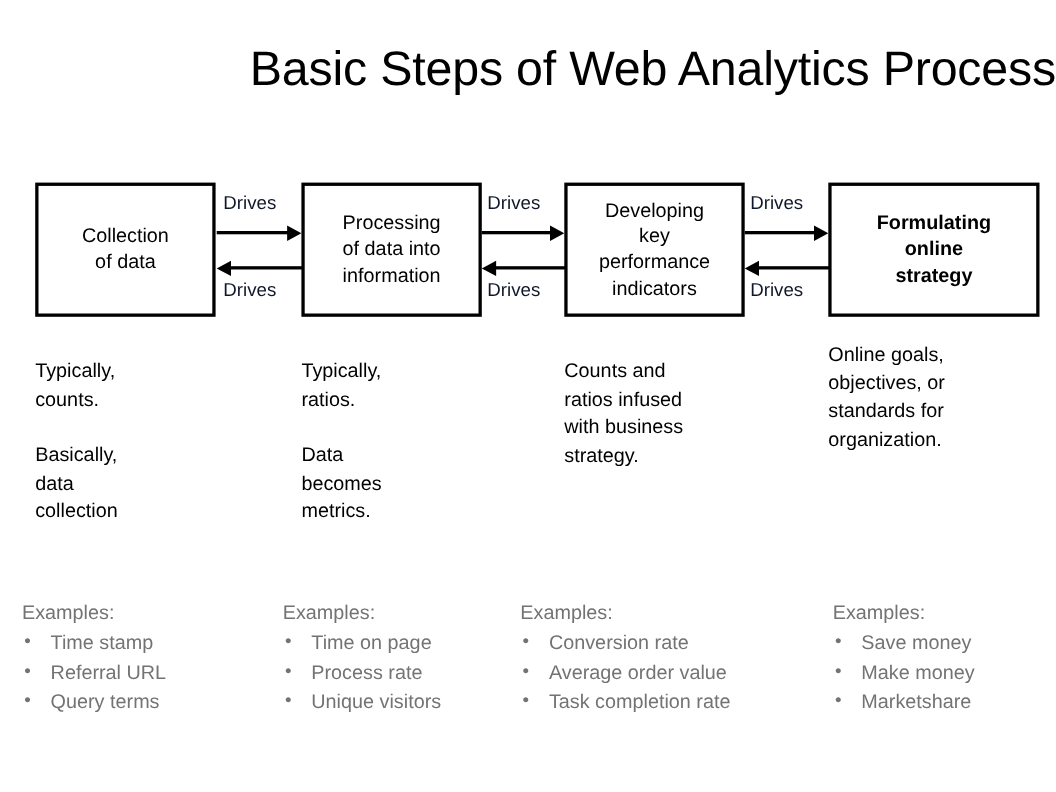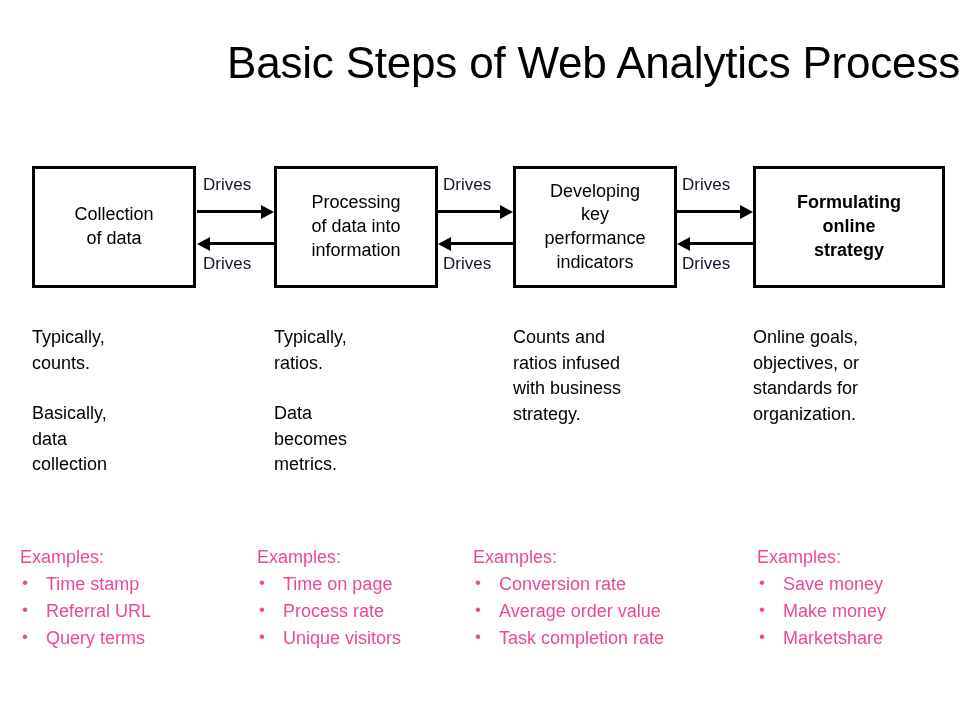--- a/index.html
+++ b/index.html
@@ -99,21 +99,21 @@
   }
   .desc-col .para { margin: 0; }
   .desc-col .para-gap { height: 25px; }
 
   
   .ex-col {
     position: absolute;
     text-align: left;
     font-size: 18px;
     line-height: 1.5;
-    color: #ec4899;
+    color: #737373;
   }
   .ex-title { margin: 0 0 0 0; }
   .ex-list {
     list-style: none;
     margin: 0;
     padding: 0;
   }
   .ex-list li {
     position: relative;
     padding-left: 26px;
@@ -198,21 +198,21 @@
   <div class="desc-col" style="left:274px; top:325px; width:164px;">
     <div class="para">Typically,<br>ratios.</div>
     <div class="para-gap"></div>
     <div class="para">Data<br>becomes<br>metrics.</div>
   </div>
 
   <div class="desc-col" style="left:513px; top:325px; width:164px;">
     <div class="para">Counts and<br>ratios infused<br>with business<br>strategy.</div>
   </div>
 
-  <div class="desc-col" style="left:753px; top:325px; width:164px;">
+  <div class="desc-col" style="left:753px; top:310px; width:164px;">
     <div class="para">Online goals,<br>objectives, or<br>standards for<br>organization.</div>
   </div>
 
   <div class="ex-col" style="left:20px; top:544px; width:230px;">
     <div class="ex-title">Examples:</div>
     <ul class="ex-list">
       <li>
         <span class="bullet">•</span>
         <span>Time stamp</span>
       </li>

